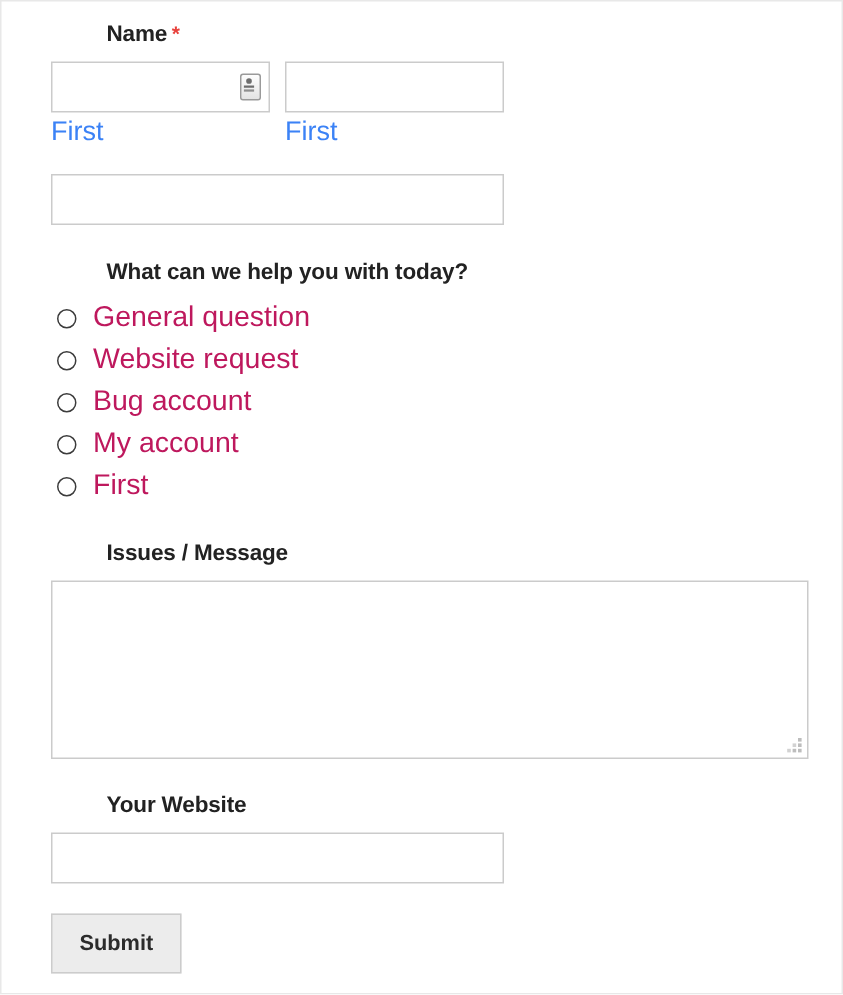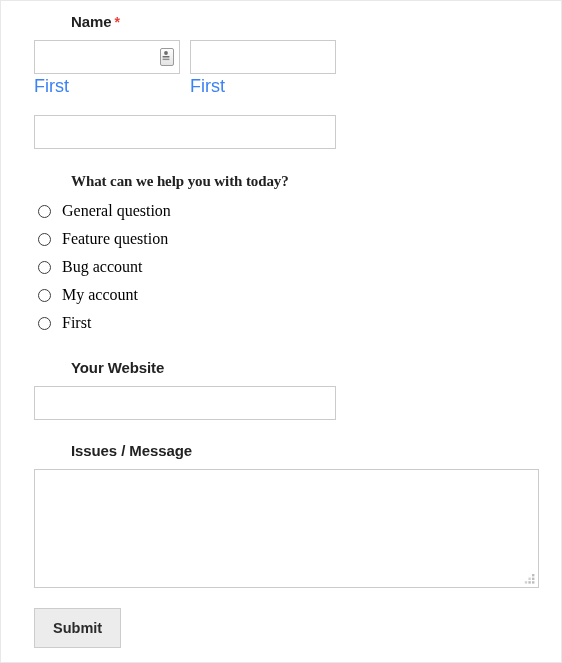--- a/index.html
+++ b/index.html
@@ -93,42 +93,42 @@
   }
 
   
   .email-block { margin-top: 22px; }
   .email-block .text-input {
     width: 302px;
     margin-top: 9px;
   }
 
   
-  .radio-block { margin-top: 23px; font-family: Liberation Serif, serif; }
+  .radio-block { margin-top: 23px; }
   .radio-list { margin-top: 7px; }
   .radio-row {
     display: flex;
     align-items: center;
     height: 28px;
     cursor: pointer;
   }
   .radio-circle {
     width: 13px;
     height: 13px;
     border: 1.6px solid #3c3c3c;
     border-radius: 50%;
     background: #ffffff;
     box-sizing: border-box;
     margin-right: 11px;
     margin-left: 4px;
     flex: 0 0 auto;
   }
   .radio-text {
-    font-size: 16px;
-    color: #000000;
+    font-size: 19px;
+    color: #be185d;
     line-height: 18px;
   }
 
   
   .website-block { margin-top: 22px; }
   .website-block .text-input {
     width: 302px;
     margin-top: 9px;
   }
 
@@ -222,59 +222,59 @@
       <div class="field-label">What can we help you with today?</div>
       <div class="radio-list">
 
         <div class="radio-row">
           <span class="radio-circle"></span>
           <span class="radio-text">General question</span>
         </div>
 
         <div class="radio-row">
           <span class="radio-circle"></span>
-          <span class="radio-text">Feature question</span>
+          <span class="radio-text">Website request</span>
         </div>
 
         <div class="radio-row">
           <span class="radio-circle"></span>
           <span class="radio-text">Bug account</span>
         </div>
 
         <div class="radio-row">
           <span class="radio-circle"></span>
           <span class="radio-text">My account</span>
         </div>
 
         <div class="radio-row">
           <span class="radio-circle"></span>
           <span class="radio-text">First</span>
         </div>
 
       </div>
-    </div>
-
-    <div class="field-block website-block">
-      <div class="field-label">Your Website</div>
-      <input class="text-input" type="text" placeholder="" style="">
     </div>
 
     <div class="field-block message-block">
       <div class="field-label">Issues / Message</div>
       <div class="textarea-holder">
         <textarea class="message-area" placeholder="" style=""></textarea>
         <svg class="resize-grip" viewBox="0 0 13 13">
           <rect x="9" y="2" width="2.4" height="2.4" fill="#bdbdbd"></rect>
           <rect x="9" y="5.6" width="2.4" height="2.4" fill="#bdbdbd"></rect>
           <rect x="5.4" y="5.6" width="2.4" height="2.4" fill="#d2d2d2"></rect>
           <rect x="9" y="9.2" width="2.4" height="2.4" fill="#bdbdbd"></rect>
           <rect x="5.4" y="9.2" width="2.4" height="2.4" fill="#bdbdbd"></rect>
           <rect x="1.8" y="9.2" width="2.4" height="2.4" fill="#d2d2d2"></rect>
         </svg>
       </div>
     </div>
 
+    <div class="field-block website-block">
+      <div class="field-label">Your Website</div>
+      <input class="text-input" type="text" placeholder="" style="">
+    </div>
+
     <div class="submit-block">
       <button class="submit-button" type="button">Submit</button>
     </div>
 
   </div>
 </div>
 
 </body></html>

